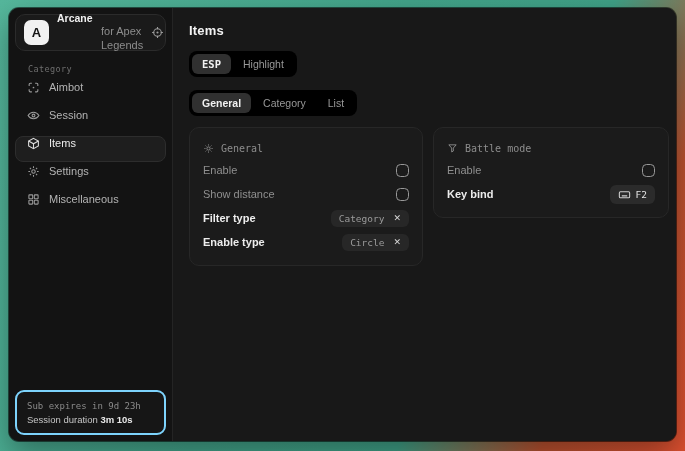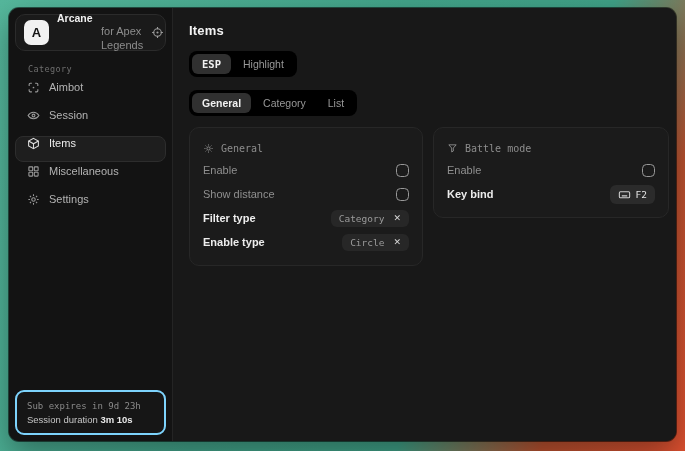--- a/index.html
+++ b/index.html
@@ -156,37 +156,37 @@
             <path d="M12 2.5 21 7.5v9L12 21.5 3 16.5v-9L12 2.5Z"></path>
             <path d="M3 7.5l9 5 9-5M12 12.5v9"></path>
           </svg>
         </span>
         <span>Items</span>
       </div>
 
       <div class="nav-item">
         <span class="icn">
           <svg width="13" height="13" viewBox="0 0 24 24" fill="none" stroke="currentColor" stroke-width="2">
+            <circle cx="12" cy="12" r="3.2"></circle>
+            <path d="M12 2.5v3M12 18.5v3M2.5 12h3M18.5 12h3M5.3 5.3l2.1 2.1M16.6 16.6l2.1 2.1M18.7 5.3l-2.1 2.1M7.4 16.6l-2.1 2.1"></path>
+          </svg>
+        </span>
+        <span>Settings</span>
+      </div>
+
+      <div class="nav-item">
+        <span class="icn">
+          <svg width="13" height="13" viewBox="0 0 24 24" fill="none" stroke="currentColor" stroke-width="2">
             <rect x="3.5" y="3.5" width="7" height="7" rx="1"></rect>
               <rect x="13.5" y="3.5" width="7" height="7" rx="1"></rect>
             <rect x="3.5" y="13.5" width="7" height="7" rx="1"></rect>
               <rect x="13.5" y="13.5" width="7" height="7" rx="1"></rect>
           </svg>
         </span>
         <span>Miscellaneous</span>
-      </div>
-
-      <div class="nav-item">
-        <span class="icn">
-          <svg width="13" height="13" viewBox="0 0 24 24" fill="none" stroke="currentColor" stroke-width="2">
-            <circle cx="12" cy="12" r="3.2"></circle>
-            <path d="M12 2.5v3M12 18.5v3M2.5 12h3M18.5 12h3M5.3 5.3l2.1 2.1M16.6 16.6l2.1 2.1M18.7 5.3l-2.1 2.1M7.4 16.6l-2.1 2.1"></path>
-          </svg>
-        </span>
-        <span>Settings</span>
       </div>
     </div>
 
     <div class="sidebar-footer">
       <div class="sub-line mono">Sub expires in 9d 23h</div>
       <div class="session-line">
         <span>Session duration</span>
         <b>3m 10s</b>
       </div>
     </div>

